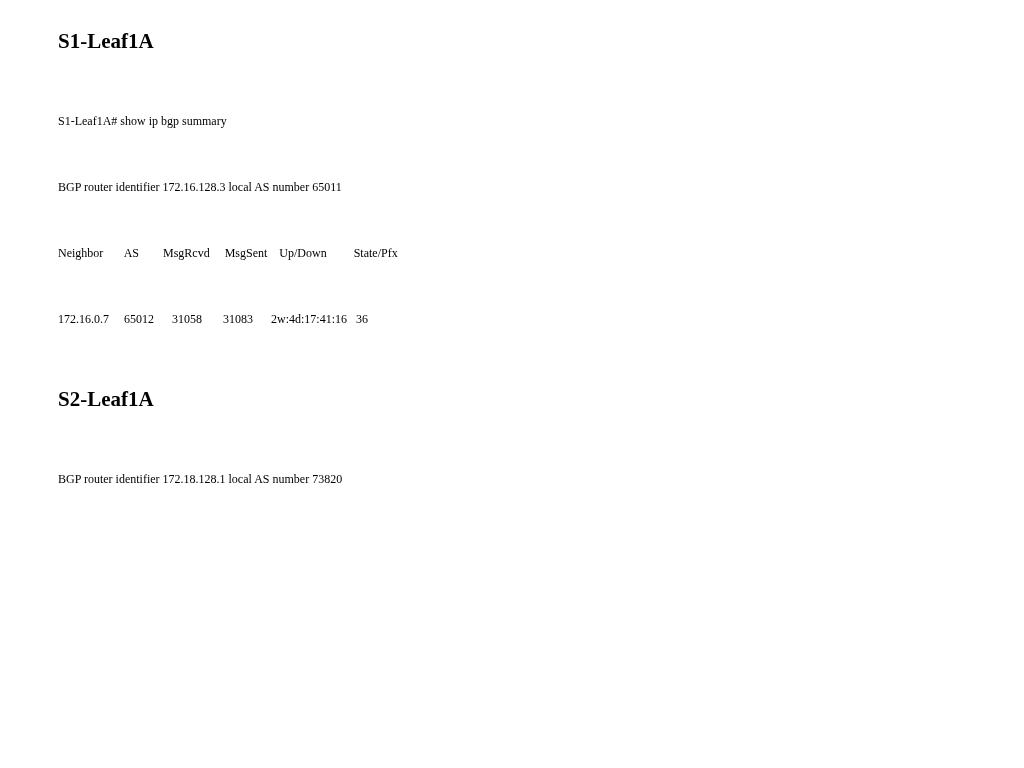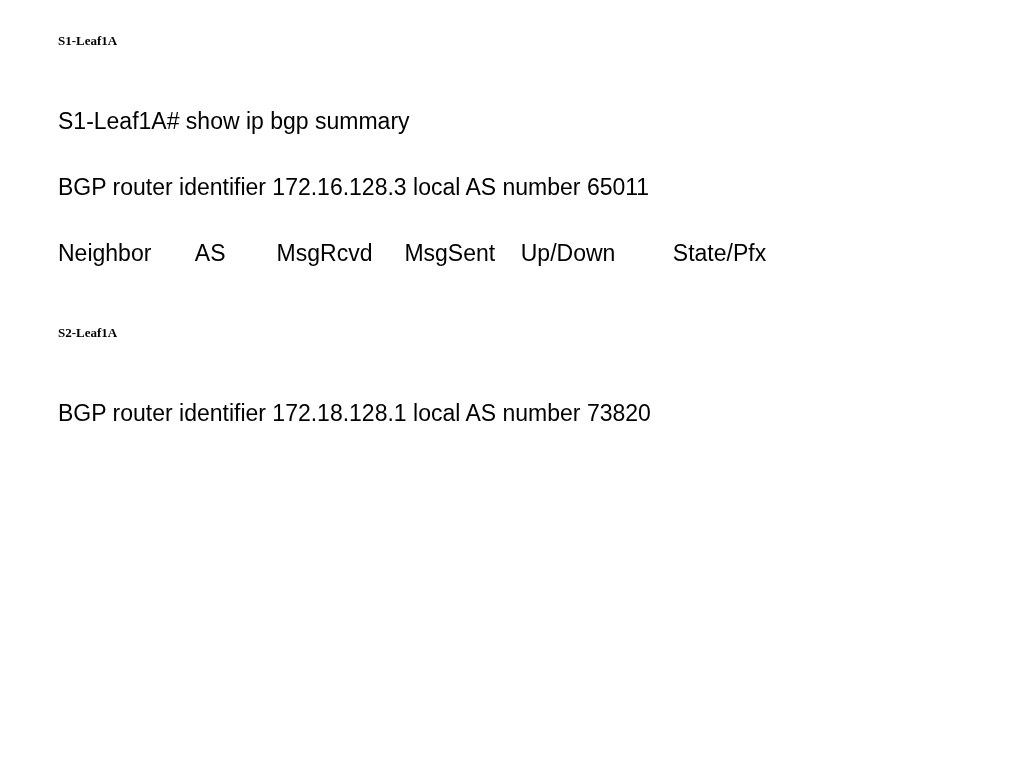--- a/index.html
+++ b/index.html
@@ -16,32 +16,32 @@
     color: #000000;
     -webkit-font-smoothing: antialiased;
   }
   .page {
     padding: 30px 0 0 58px;
     box-sizing: border-box;
   }
   .section-heading {
     font-family: "Liberation Serif", "DejaVu Serif", serif;
     font-weight: bold;
-    font-size: 13px;
+    font-size: 21px;
     line-height: 22px;
     margin: 0 0 0 0;
     padding: 0;
     white-space: pre;
   }
   .heading-block {
     margin-bottom: 14px;
   }
   .cli-block {
-    font-family: Liberation Sans, sans-serif;
-    font-size: 23px;
+    font-family: Liberation Serif, serif;
+    font-size: 12px;
     line-height: 22px;
     white-space: pre;
     margin: 0;
     padding: 0;
     letter-spacing: 0px;
   }
   .cli-line {
     white-space: pre;
     display: block;
     min-height: 22px;
@@ -56,20 +56,21 @@
 <div class="page">
 
   <div>
     <div class="heading-block">
       <div class="section-heading">S1-Leaf1A</div>
     </div>
     <div class="cli-block">
       <span class="cli-line">S1-Leaf1A# show ip bgp summary</span>
       <span class="cli-line">BGP router identifier 172.16.128.3 local AS number 65011</span>
       <span class="cli-line">Neighbor       AS        MsgRcvd     MsgSent    Up/Down         State/Pfx</span>
+      <span class="cli-line">172.16.0.7     65012      31058       31083      2w:4d:17:41:16   36</span>
     </div>
   </div>
 
   <div class="spacer-sm"></div>
 
   <div>
     <div class="heading-block">
       <div class="section-heading">S2-Leaf1A</div>
     </div>
     <div class="cli-block">

